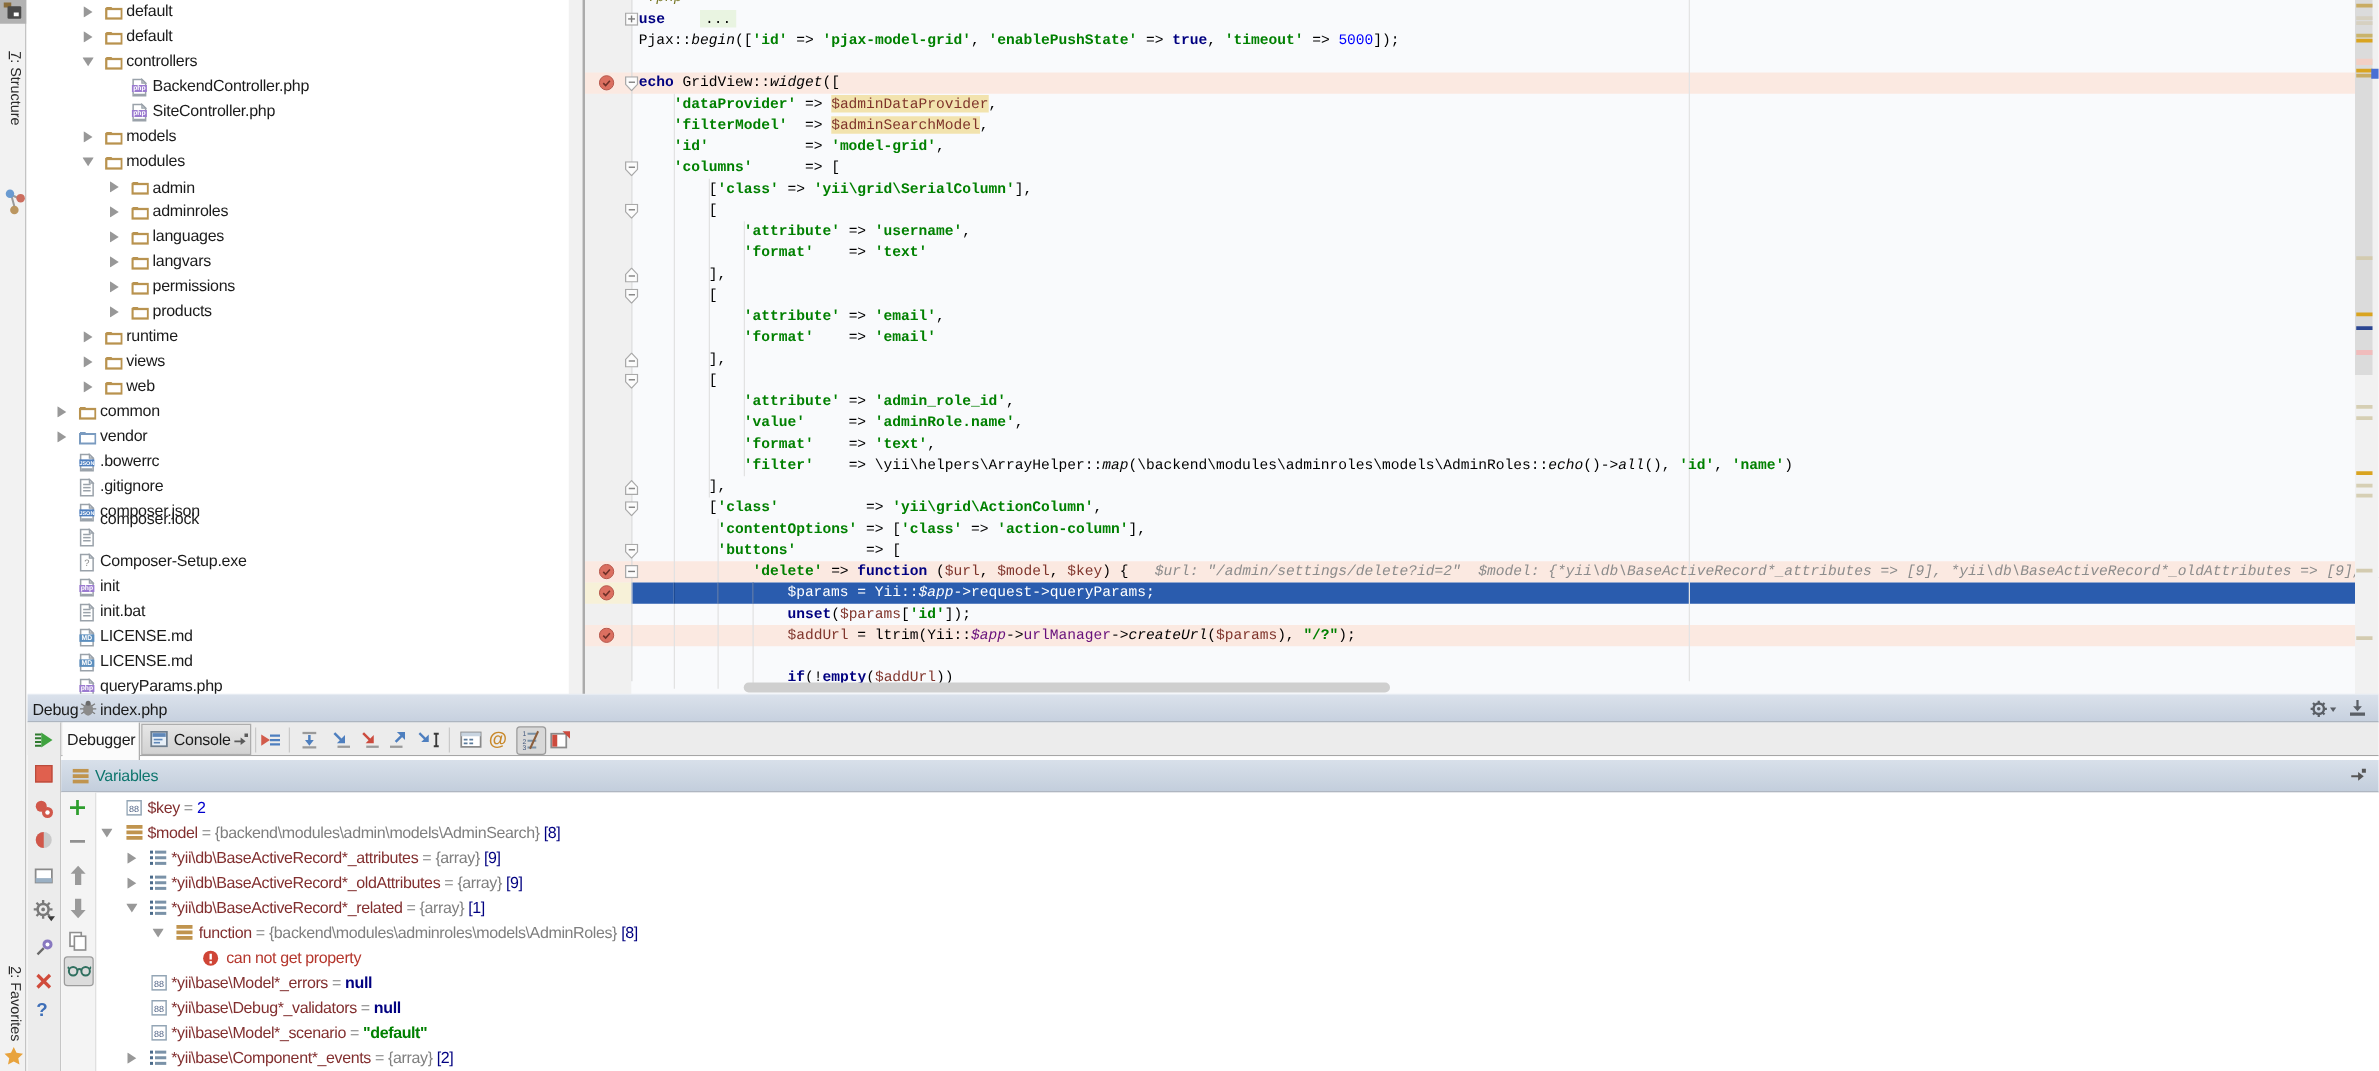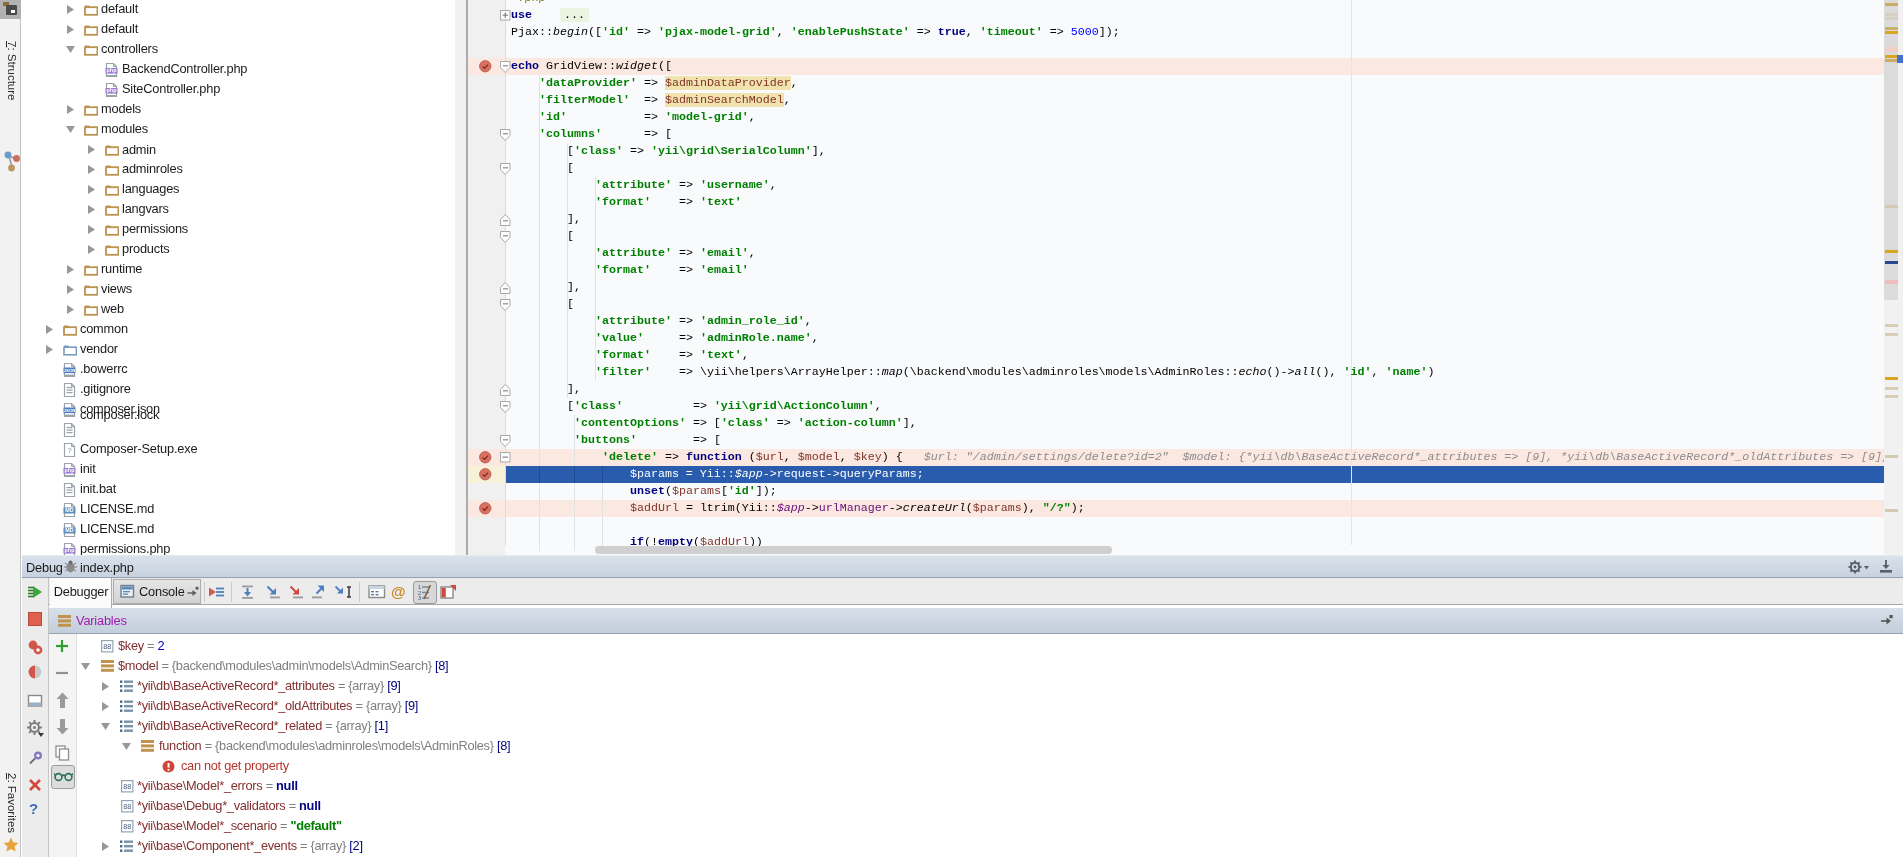--- a/index.html
+++ b/index.html
@@ -289,21 +289,21 @@
     <use href="#md"></use>
   </svg>
 <div class="trow" style="left:80px;top:499px;line-height:20px">LICENSE.md</div>
 <svg class="ab" style="left:63px;top:522px" width="14" height="16">
     <use href="#md"></use>
   </svg>
 <div class="trow" style="left:80px;top:519px;line-height:20px">LICENSE.md</div>
 <svg class="ab" style="left:63px;top:542px" width="14" height="16">
     <use href="#php"></use>
   </svg>
-<div class="trow" style="left:80px;top:539px;line-height:20px">permissions.php</div>
+<div class="trow" style="left:80px;top:539px;line-height:20px">queryParams.php</div>
 <div class="ab" style="left:468px;top:0;width:1435px;height:556px;background:#F9FAFC"></div>
 <div class="ab" style="left:468px;top:0;width:37px;height:556px;background:#F0F0F0"></div>
 <div class="ab" style="left:468px;top:58px;width:1416px;height:17px;background:#FBE9E1"></div>
 <div class="ab" style="left:468px;top:449px;width:1416px;height:17px;background:#FBE9E1"></div>
 <div class="ab" style="left:468px;top:500px;width:1416px;height:17px;background:#FBE9E1"></div>
 <div class="ab" style="left:468px;top:466px;width:37px;height:17px;background:#F7F1D8"></div>
 <div class="ab" style="left:505px;top:466px;width:1379px;height:17px;background:#2A5CAE"></div>
 <div class="ab" style="left:539px;top:75px;width:1px;height:476px;background:#E2E2E2"></div>
 <div class="ab" style="left:567px;top:143px;width:1px;height:255px;background:#E2E2E2"></div>
 <div class="ab" style="left:595px;top:177px;width:1px;height:204px;background:#E2E2E2"></div>
@@ -592,21 +592,21 @@
       <line x1="2" y1="2" x2="12" y2="12"></line>
       <line x1="12" y1="2" x2="2" y2="12"></line>
     </g>
   </svg>
 <div class="ab" style="left:29px;top:800px;width:14px;height:18px;font-size:15px;font-weight:bold;color:#3E6FB8">?</div>
 <div class="ab" style="left:49px;top:608px;width:1854px;height:24.5px;background:linear-gradient(#D8E0EA,#C3CEDC)"></div>
 <div class="ab" style="left:49px;top:632.5px;width:1854px;height:1px;background:#99A3B0"></div>
 <svg class="ab" style="left:58px;top:614.5px" width="13" height="12">
     <use href="#objic"></use>
   </svg>
-<div class="ab" style="left:76px;top:612px;font-size:12.8px;letter-spacing:-0.2px;color:#a21caf;line-height:17px">Variables</div>
+<div class="ab" style="left:76px;top:612px;font-size:12.8px;letter-spacing:-0.2px;color:#0f766e;line-height:17px">Variables</div>
 <svg class="ab" style="left:1880px;top:614px" width="14" height="12">
     <line x1="1" y1="7" x2="8" y2="7" stroke="#565656" stroke-width="1.6"></line>
     <path d="M6.5,3.5 l4.5,3.5 l-4.5,3.5 z" fill="#565656"></path>
     <rect x="9.5" y="1" width="3.2" height="3.2" fill="#565656"></rect>
   </svg>
 <div class="ab" style="left:49px;top:633.5px;width:1854px;height:223.5px;background:#fff"></div>
 <div class="ab" style="left:49px;top:633.5px;width:28px;height:223.5px;background:#F4F4F4;border-right:1px solid #E0E0E0"></div>
 <svg class="ab" style="left:55px;top:639px" width="14" height="14">
     <g stroke="#2E9E2E" stroke-width="2.2">
       <line x1="7" y1="1" x2="7" y2="13"></line>

